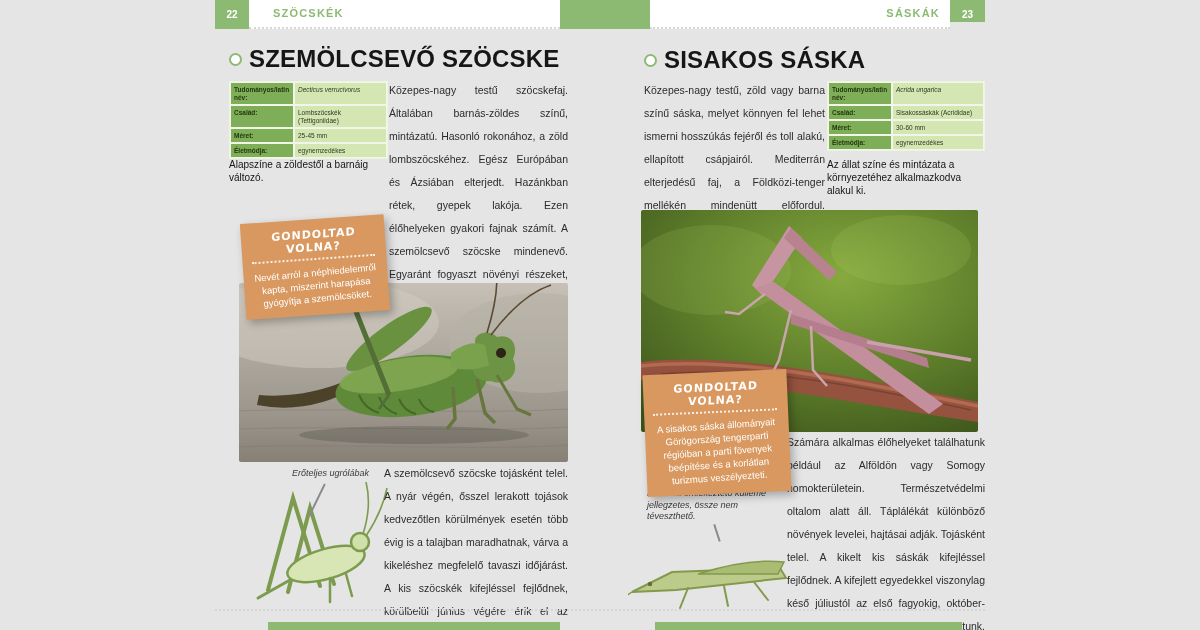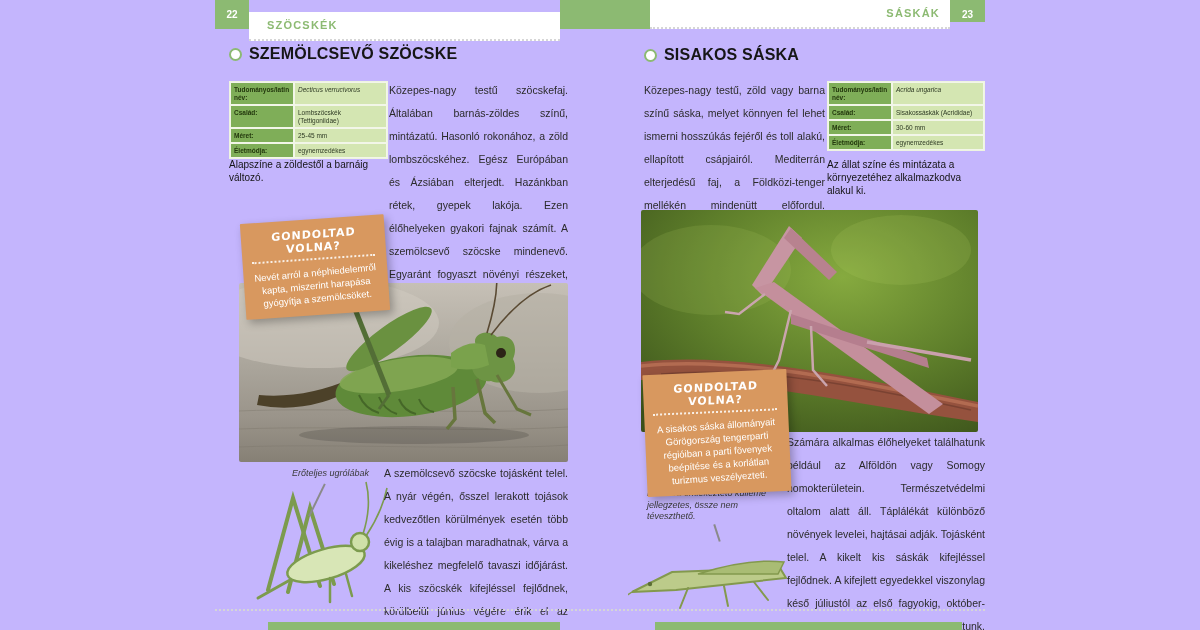--- a/index.html
+++ b/index.html
@@ -1,31 +1,31 @@
 <!DOCTYPE html>
 <html style="--accent_green: #8cba72; --table_label_bg: #7fae58; --table_value_bg: #d4e6b2; --box_orange: #d8985f;"><head>
 <meta charset="utf-8">
 <style>
   * { margin:0; padding:0; box-sizing:border-box; }
   html,body { background:#ffffff; }
   body { font-family:"Liberation Sans", sans-serif; }
-  #canvas { position:relative; width:1200px; height:630px; background:#c4b5fd; overflow:hidden; }
+  #canvas { position:relative; width:1200px; height:630px; background:#e5e5e5; overflow:hidden; }
   .abs { position:absolute; }
 
   
   .green-block { background:var(--accent_green,#8cba72); }
   .pagenum { color:#fff; font-size:10px; font-weight:bold; text-align:center; line-height:29px; }
   .section-bar { background:#fff; border-bottom:2px dotted #d6d6d6; height:29px; line-height:27px;
                  color:var(--accent_green,#8cba72); font-size:11px; font-weight:bold; letter-spacing:1.2px; }
   .footer-dotted { border-bottom:2px dotted #d6d6d6; height:2px; }
 
   
   .title-row { display:flex; align-items:center; gap:7px; }
   .ring { width:13px; height:13px; border:2px solid var(--accent_green,#8cba72); border-radius:50%; background:#fff; flex:0 0 auto; }
-  .title-text { font-size:16px; font-weight:bold; color:#161616; letter-spacing:.2px; white-space:nowrap; }
+  .title-text { font-size:24px; font-weight:bold; color:#161616; letter-spacing:.2px; white-space:nowrap; }
 
   
   .infobox { display:grid; grid-template-columns:64px 1fr; border:1px solid #eef4e2; }
   .infobox .cell { padding:2.5px 3px; font-size:6.5px; line-height:8px; border:1px solid #f2f6e8; }
   .infobox .lbl { background:var(--table_label_bg,#7fae58); color:#23380d; font-weight:bold; }
   .infobox .val { background:var(--table_value_bg,#d4e6b2); color:#2e3a24; }
   .sci { font-style:italic; }
 
   .note { font-size:10px; font-weight:normal; color:#141414; line-height:13px; }
 
@@ -46,21 +46,21 @@
   .pointer-line { width:1.5px; background:#8a8a8a; }
 
   .z5 { z-index:5; }
 </style>
 </head>
 <body>
 
 <div id="canvas">
 
   <div class="abs green-block pagenum" style="left:215px;top:0;width:34px;height:29px;">22</div>
-  <div class="abs section-bar" style="left:249px;top:12px;width:311px;padding-left:18px;">SZÖCSKÉK</div>
+  <div class="abs section-bar" style="left:249px;top:0;width:311px;padding-left:24px;">SZÖCSKÉK</div>
   <div class="abs green-block" style="left:560px;top:0;width:90px;height:29px;"></div>
   <div class="abs section-bar" style="left:650px;top:0;width:300px;text-align:right;padding-right:10px;">SÁSKÁK</div>
   <div class="abs green-block pagenum" style="left:950px;top:0;width:35px;height:22px;">23</div>
 
   <div class="abs title-row" style="left:229px;top:45px;">
     <span class="ring"></span>
     <span class="title-text">SZEMÖLCSEVŐ SZÖCSKE</span>
   </div>
 
   <div class="abs infobox" style="left:229px;top:81px;width:159px;">

